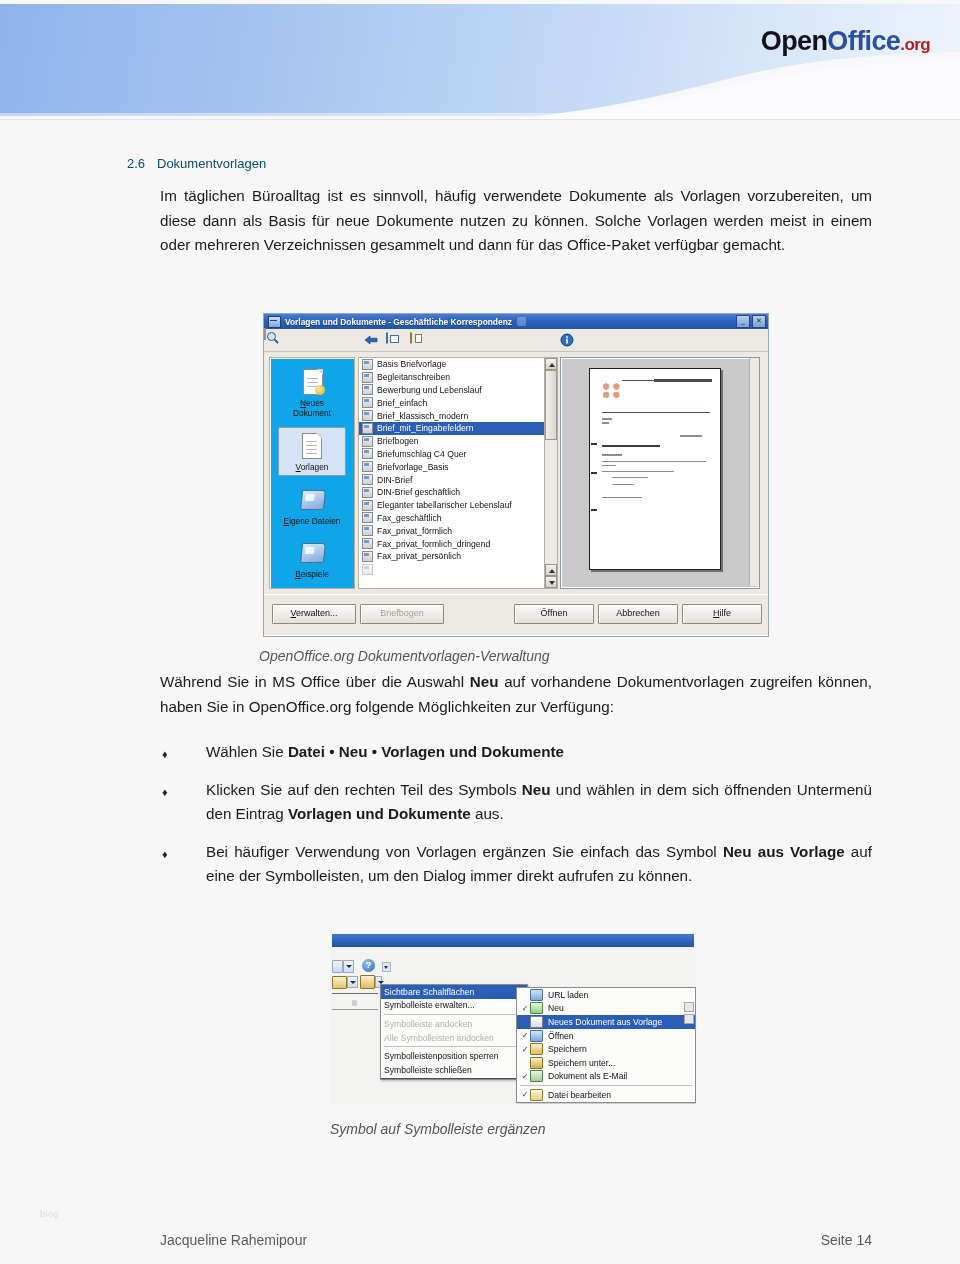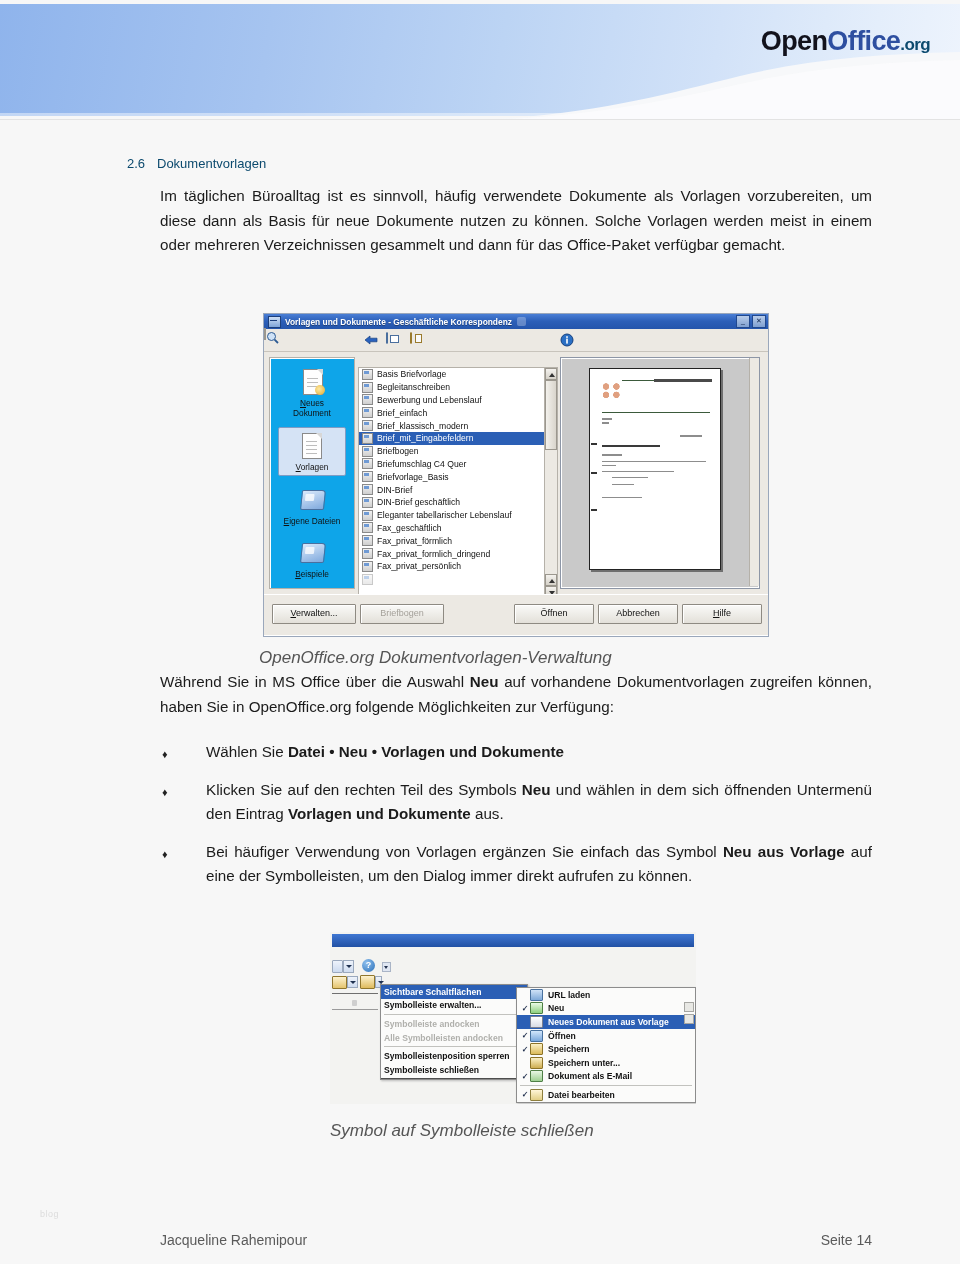--- a/index.html
+++ b/index.html
@@ -30,21 +30,21 @@
   }
   .hdr-wave svg{display:block;}
   .hdr-logo{
     position:absolute;right:30px;top:28px;
     font-size:27px;font-weight:bold;letter-spacing:-0.6px;
     line-height:1;
     white-space:nowrap;
   }
   .hdr-logo .l-open{color:#12121c;}
   .hdr-logo .l-office{color:#2e4fa0;}
-  .hdr-logo .l-org{color:#0c4a6e;font-size:17px;}
+  .hdr-logo .l-org{color:#b91c1c;font-size:17px;}
   .hdr-bottomline{
     position:absolute;left:0;top:119px;width:960px;height:1px;background:#e3e3e3;
   }
 
   
   .content{position:absolute;left:0;top:120px;width:960px;}
   .sec-title{
     position:absolute;left:115px;top:36px;
     font-size:13px;color:#0c4a6e;
     white-space:nowrap;
@@ -56,21 +56,21 @@
     font-size:15.2px;line-height:24.6px;
     text-align:justify;
     color:#1b1b1b;
   }
   .para b{font-weight:bold;}
   #para1{top:64px;}
   #para2{top:550px;}
 
   .caption{
     position:absolute;
-    font-size:17px;font-style:italic;color:#555;
+    font-size:14px;font-style:italic;color:#555;
     white-space:nowrap;
   }
   #cap1{left:259px;top:528px;}
   #cap2{left:330px;top:1001px;}
 
   
   .bullets{position:absolute;left:160px;top:620px;width:712px;}
   .bullet{
     position:relative;
     padding-left:46px;
@@ -217,21 +217,21 @@
     border:1px solid #4a6f9e;border-radius:2px 4px 2px 2px;
     transform:skewX(-6deg);
   }
   .folder-glyph:after{
     content:"";position:absolute;left:3px;top:3px;width:9px;height:7px;
     background:rgba(255,255,255,.75);border-radius:1px;
   }
 
   
   .s1-list{
-    position:absolute;left:94px;top:15px;width:198px;height:230px;
+    position:absolute;left:94px;top:5px;width:198px;height:230px;
     background:#fff;border:1px solid #b5b1a9;overflow:hidden;
   }
   .li{
     height:12.8px;display:flex;align-items:center;
     padding-left:3px;font-size:8.6px;color:#111;white-space:nowrap;
   }
   .li.sel{background:#2b5fb5;color:#fff;}
   .li-ico{
     width:9px;height:9px;margin-right:4px;flex:none;
     background:linear-gradient(180deg,#f2f2f2,#cfcfcf);
@@ -345,21 +345,21 @@
   }
 
   .menu{
     position:absolute;background:#fbfbfa;border:1px solid #8c8c8c;
     box-shadow:1px 1px 2px rgba(0,0,0,.22);
   }
   .menu1{left:50px;top:52px;width:146px;}
   .menu2{left:186px;top:55px;width:178px;}
   .mi{
     height:13.6px;display:flex;align-items:center;
-    padding-left:3px;font-size:8.6px;white-space:nowrap;color:#111;font-weight:bold;
+    padding-left:3px;font-size:8.6px;white-space:nowrap;color:#111;
   }
   .mi.sel{background:#2b5fb5;color:#fff;}
   .mi.dis{color:#b0b0ac;}
   .mi .chk{
     width:10px;flex:none;font-size:8px;color:#23324f;text-align:center;
   }
   .mi.sel .chk{color:#fff;}
   .mi .mico{
     width:11px;height:10px;margin-right:5px;flex:none;border-radius:1px;
   }
@@ -425,21 +425,21 @@
     <div class="bullet">
       <span class="dot">♦</span>
       <span>Klicken Sie auf den rechten Teil des Symbols <b>Neu</b> und wählen in dem sich öffnenden Untermenü den Eintrag <b>Vorlagen und Dokumente</b> aus.</span>
     </div>
     <div class="bullet">
       <span class="dot">♦</span>
       <span>Bei häufiger Verwendung von Vorlagen ergänzen Sie einfach das Symbol <b>Neu aus Vorlage</b> auf eine der Symbolleisten, um den Dialog immer direkt aufrufen zu können.</span>
     </div>
   </div>
 
-  <div class="caption" id="cap2">Symbol auf Symbolleiste schließen</div>
+  <div class="caption" id="cap2">Symbol auf Symbolleiste ergänzen</div>
 </div>
 
 <div class="shot1">
 
   <div class="s1-titlebar">
     <span class="tb-ico"></span>
     <span class="s1-title">Vorlagen und Dokumente - Geschäftliche Korrespondenz</span>
     <span class="s1-title-badge"></span>
     <span class="s1-tb-spacer"></span>
     <span class="s1-btn">_</span>

